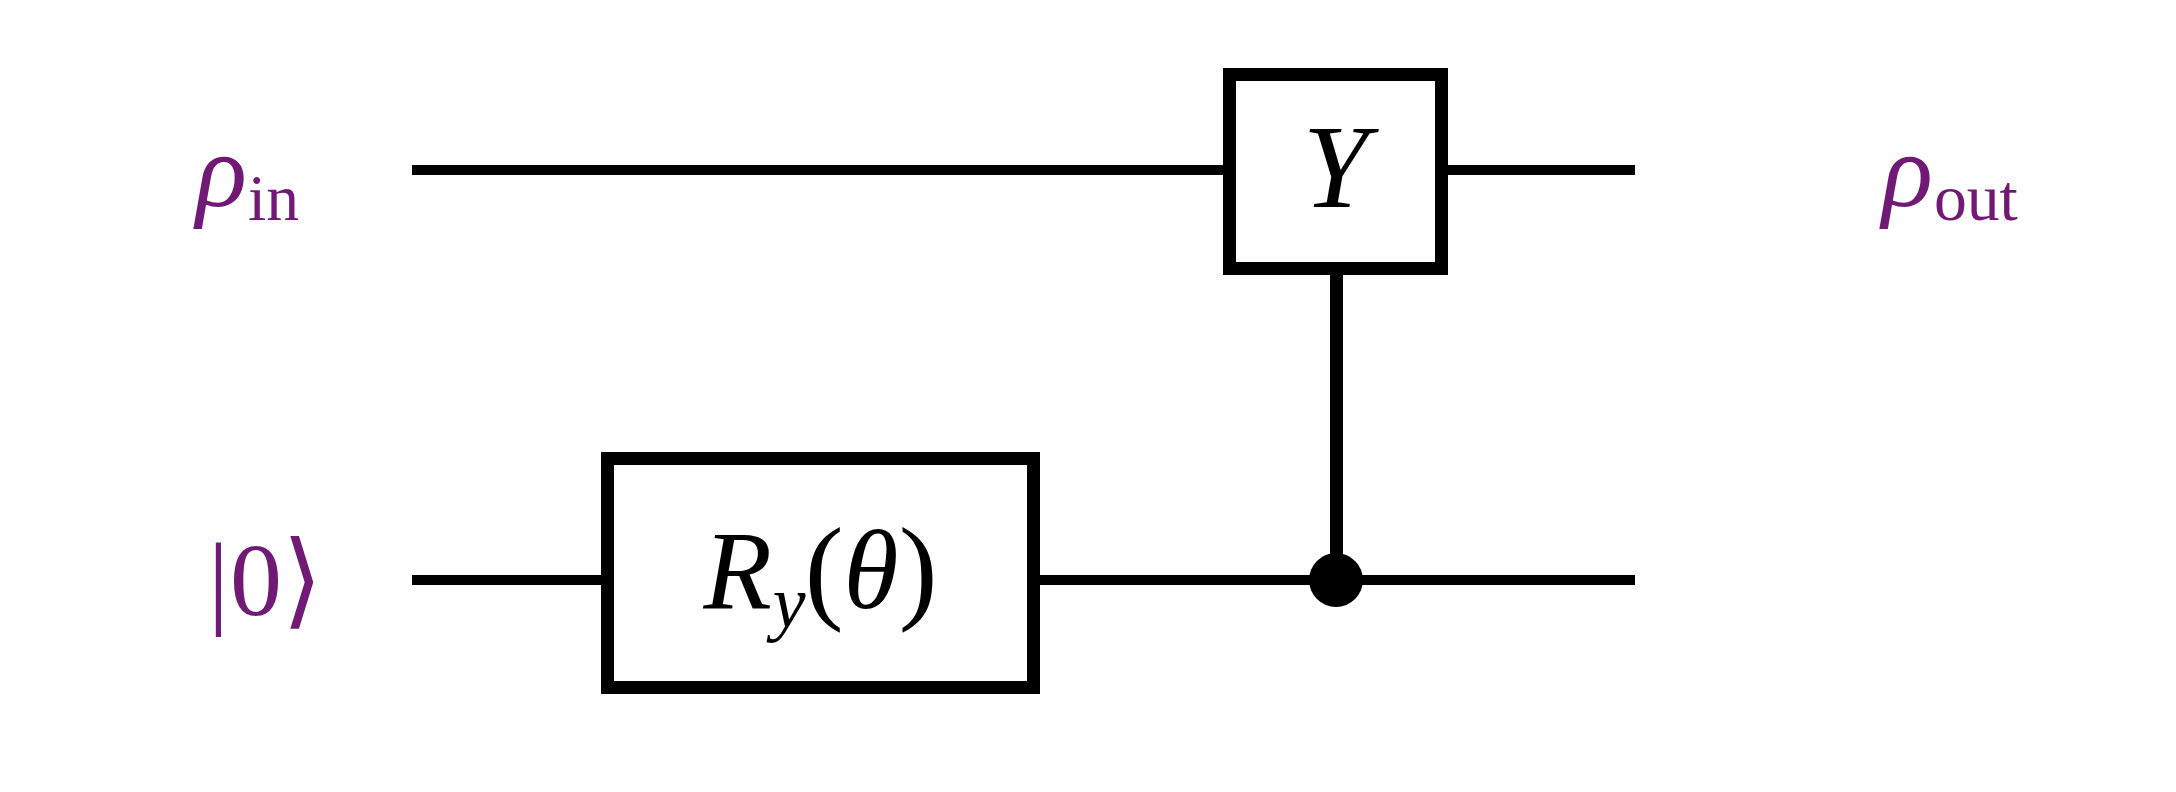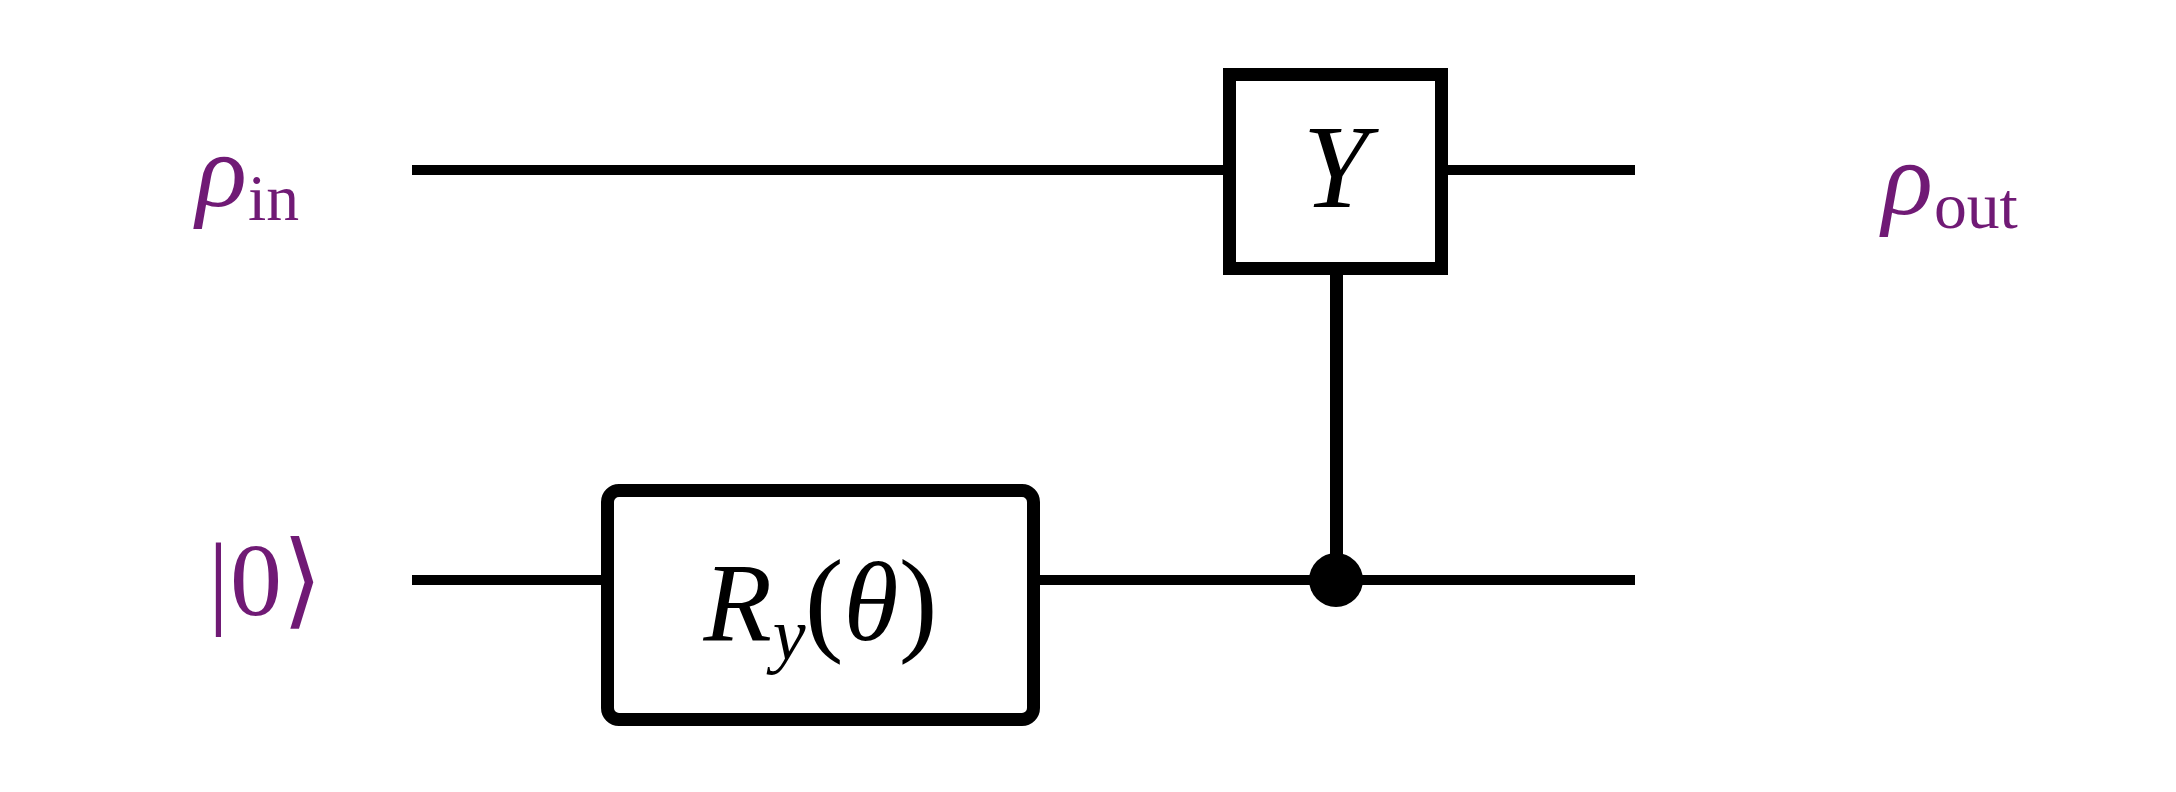--- a/index.html
+++ b/index.html
@@ -130,23 +130,23 @@
   <div class="wire" style="left:1040px; top:575px; width:595px;"></div>
 
   <div class="ctrl-line" style="left:1330px; top:275px; height:305px;"></div>
 
   <div class="ctrl-dot" style="left:1309px; top:553px;"></div>
 
   <div class="gate gate-y" style="left:1223px; top:68px; width:225px; height:207px;">
     <span class="gate-label">Y</span>
   </div>
 
-  <div class="gate gate-ry" style="left:601px; top:484px; width:439px; height:242px;border-radius:18px;">
+  <div class="gate gate-ry" style="left:601px; top:452px; width:439px; height:242px;">
     <span class="gate-label"><span>R</span><span class="sub">y</span><span class="paren">(</span><span class="theta">θ</span><span class="paren">)</span></span>
   </div>
 
   <div class="side-label rho-label" style="left:196px; top:118px;"><span>ρ</span><span class="rsub">in</span></div>
 
   <div class="side-label ket-label" style="left:208px; top:528px;"><span class="bar">|</span><span>0</span><span class="bar">⟩</span></div>
 
-  <div class="side-label rho-label" style="left:1882px; top:118px;margin-top:8px;"><span>ρ</span><span class="rsub">out</span></div>
+  <div class="side-label rho-label" style="left:1882px; top:118px;"><span>ρ</span><span class="rsub">out</span></div>
 
 </div>
 
 </body></html>

